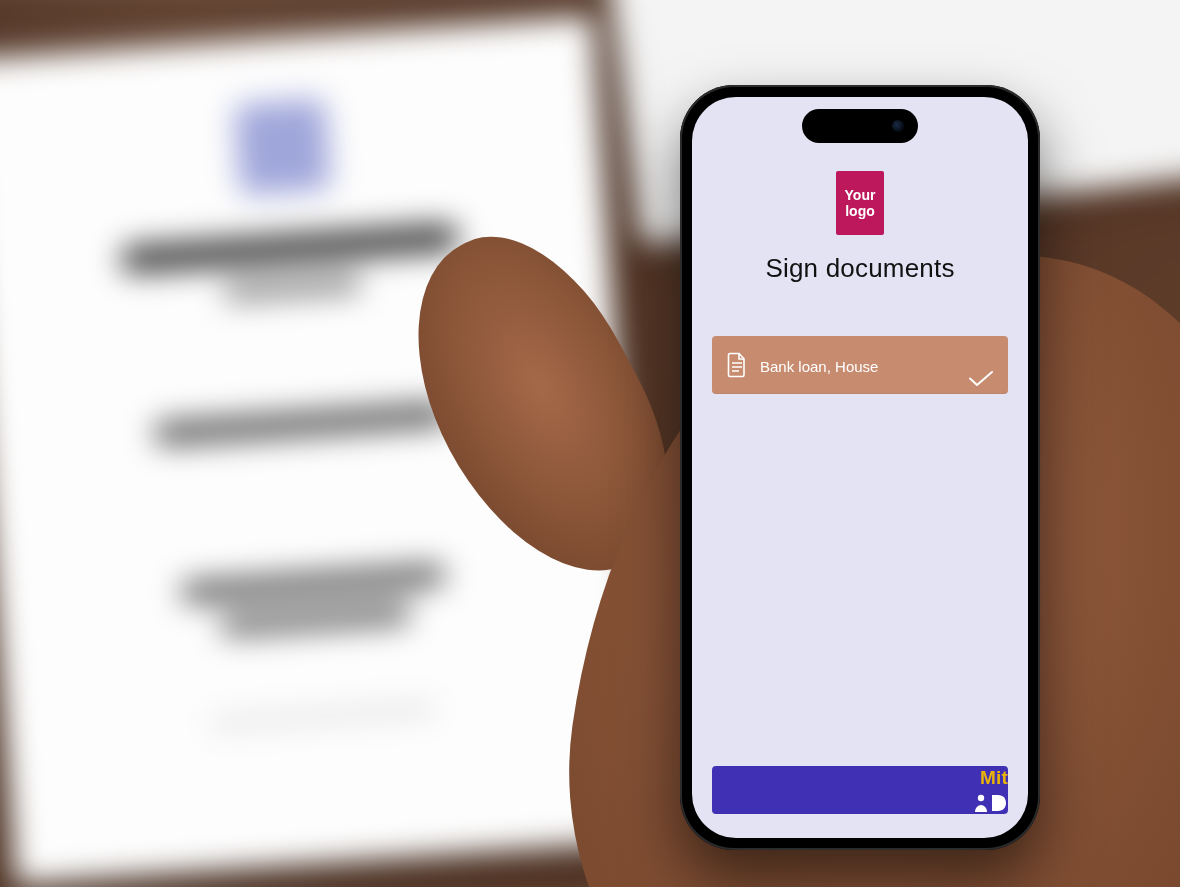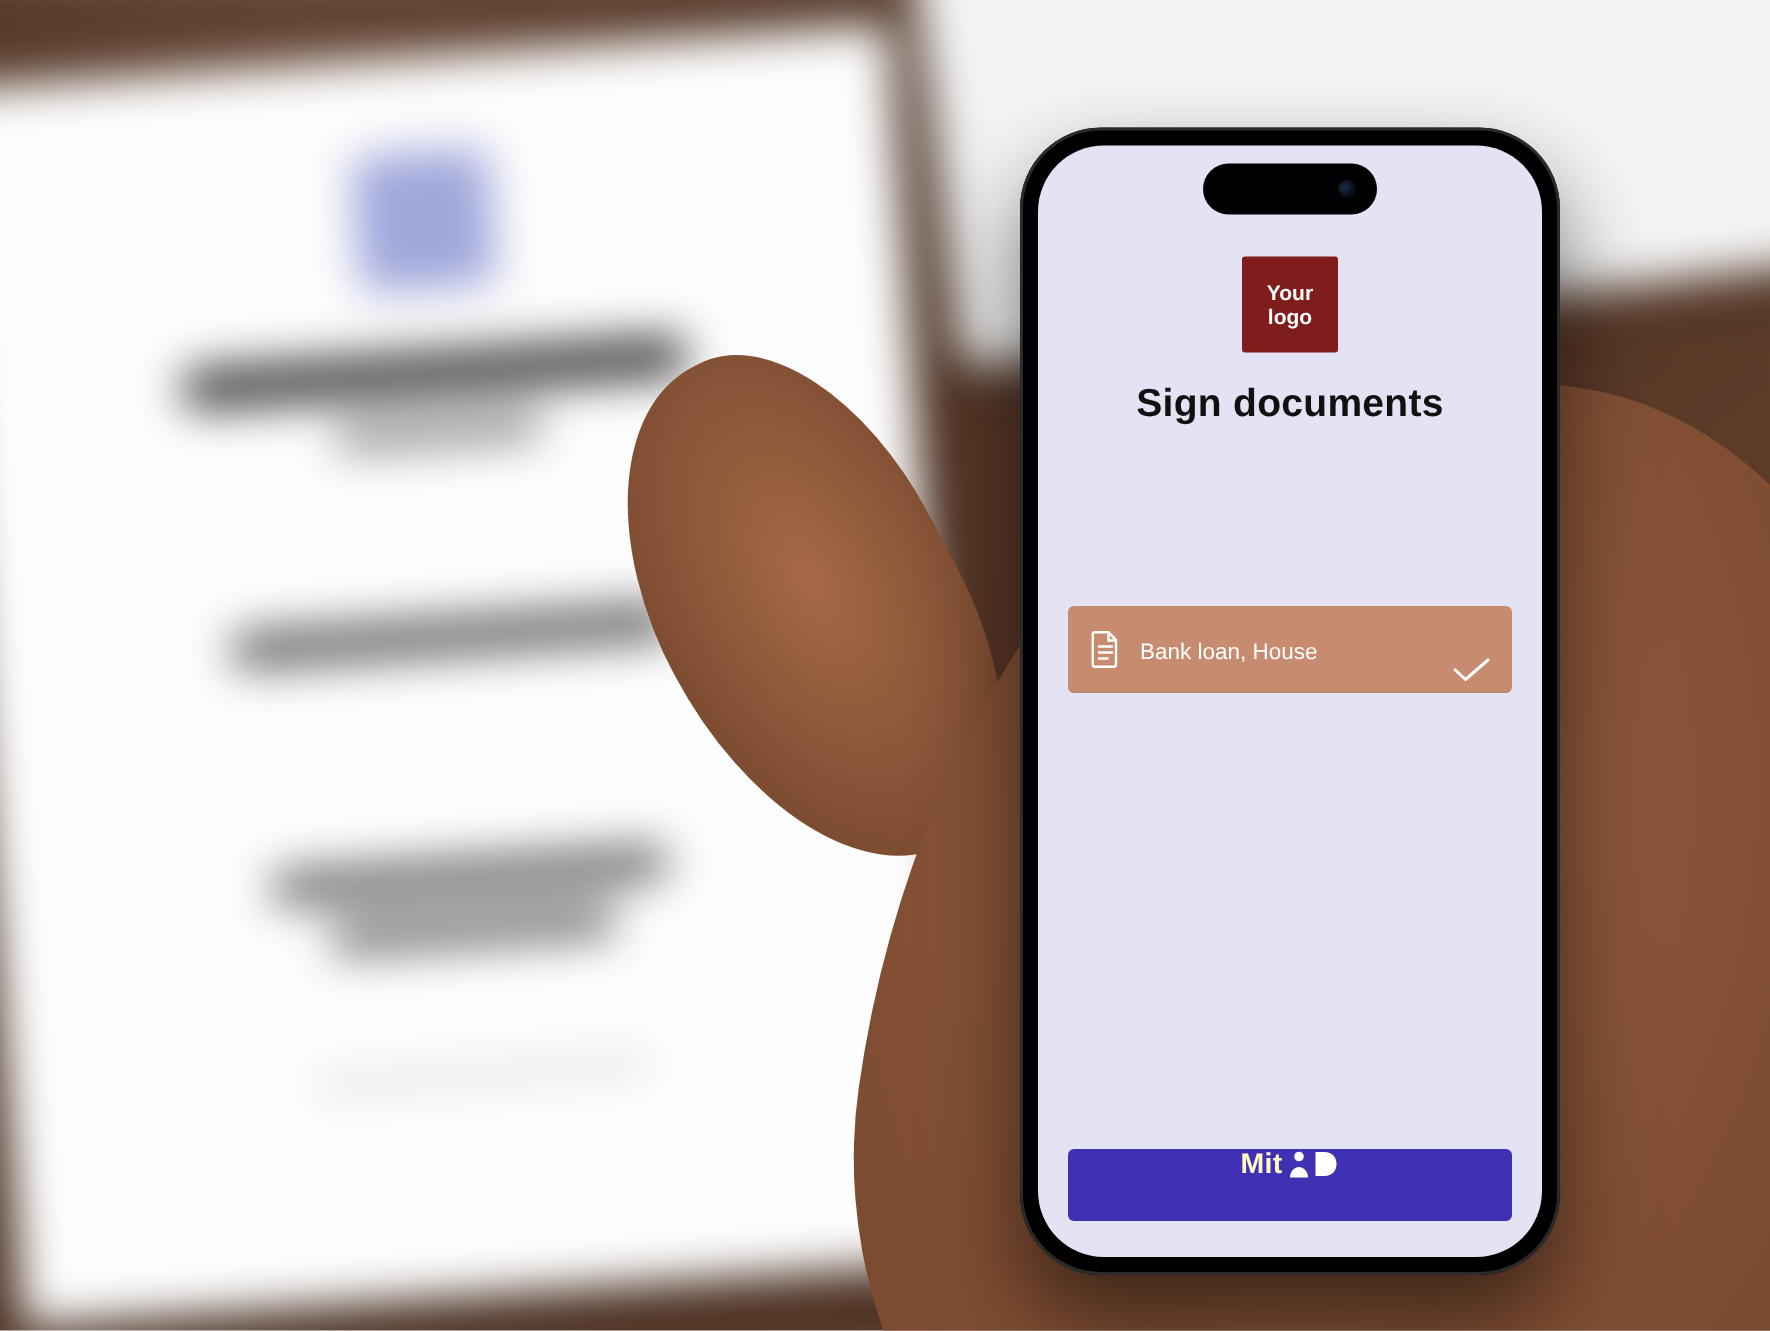--- a/index.html
+++ b/index.html
@@ -72,30 +72,30 @@
     position:absolute; top:12px; left:50%; transform:translateX(-50%);
     width:116px; height:34px; background:#000; border-radius:20px;
   }
   .notch::after{
     content:""; position:absolute; right:14px; top:50%; transform:translateY(-50%);
     width:12px; height:12px; border-radius:50%;
     background:radial-gradient(circle at 40% 40%, #1a2a44 0%, #060a12 70%);
   }
 
   .logo-tile{
-    margin:52px auto 18px; width:64px; height:64px;
-    background:#7f1d1d; display:flex; align-items:center; justify-content:center;
+    margin:52px auto 18px; width:48px; height:64px;
+    background:#be185d; display:flex; align-items:center; justify-content:center;
     color:#fff; font-size:14px; font-weight:600; text-align:center; line-height:1.15;
     border-radius:2px;
   }
   .title{
-    text-align:center; color:#111; font-size:26px; font-weight:700; letter-spacing:.2px;
+    text-align:center; color:#111; font-size:26px; font-weight:400; letter-spacing:.2px;
   }
 
-  .docs { margin-top:120px; display:flex; flex-direction:column; gap:0; }
+  .docs { margin-top:52px; display:flex; flex-direction:column; gap:0; }
 
   .doc-row{
     background:#c78c6f;
     border-radius:4px;
     height:58px;
     padding:0 14px;
     display:flex; align-items:center;
     color:#fff; font-size:15px;
     cursor:pointer; user-select:none;
     box-shadow: inset 0 -1px 0 rgba(0,0,0,.05);
@@ -103,26 +103,26 @@
   .doc-row .label{ flex:1; padding-top:2px; }
   .doc-row .check{ align-self:flex-end; margin-bottom:6px; }
 
   .file-icon svg { display:block; }
   .check svg { display:block; }
 
   .spacer{ flex:1; }
 
   .primary-btn{
     background:#4031b4;
-    color:#fef9c3;
+    color:#eab308;
     border:none; border-radius:4px;
     height:48px; width:100%;
-    display:flex; align-items:flex-start; justify-content:center;
+    display:flex; align-items:flex-end; justify-content:center;
     font-size:19px; font-weight:600; letter-spacing:.2px;
-    cursor:pointer; gap:4px;
+    cursor:pointer; gap:4px;flex-direction:column;
   }
   .mitid-glyph{ display:inline-flex; align-items:center; }
 </style>
 </head>
 <body>
 
 <div class="bg">
   <div class="keyboard"></div>
   <div class="paper">
     <div class="plogo"></div>

